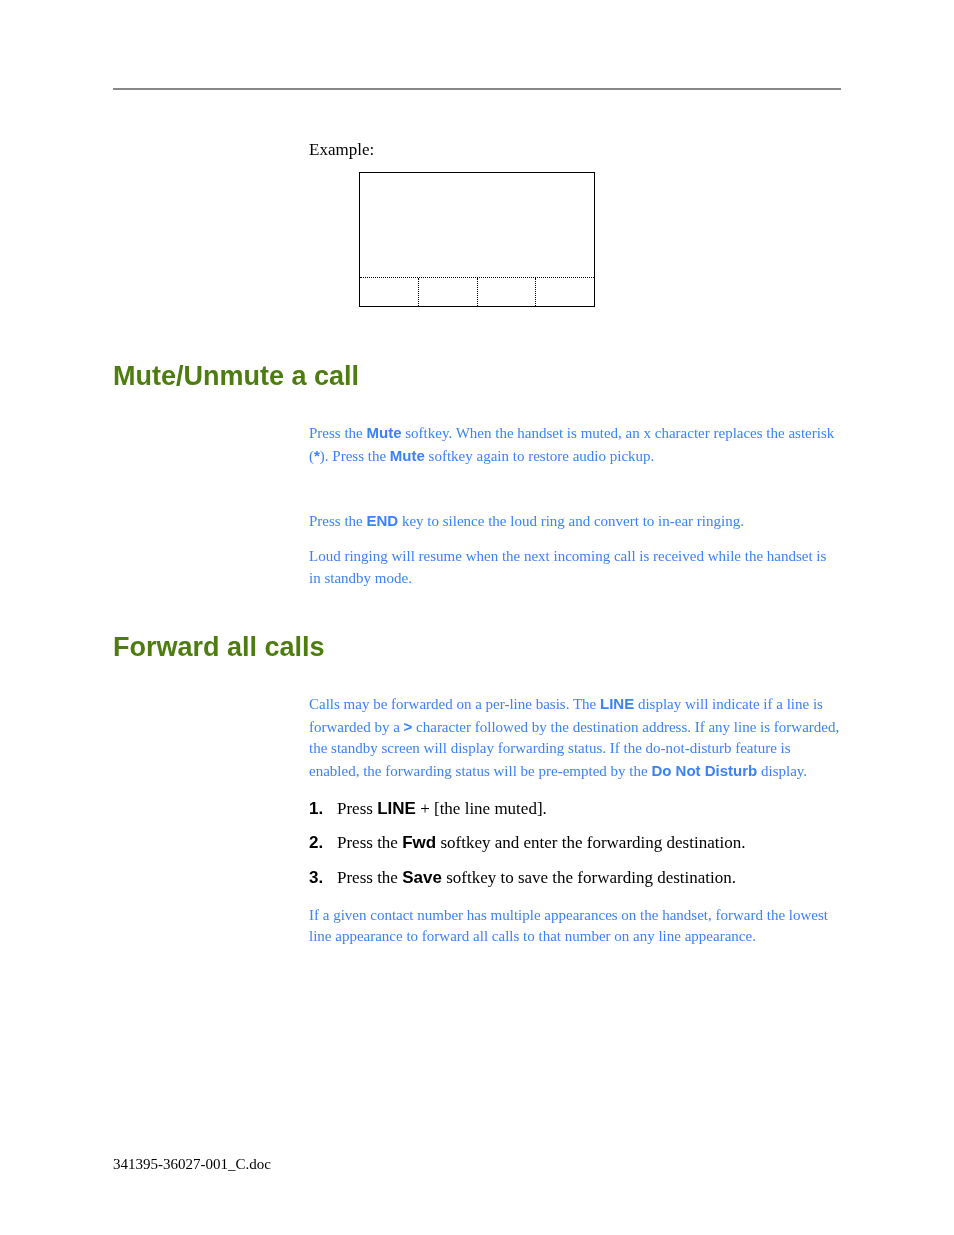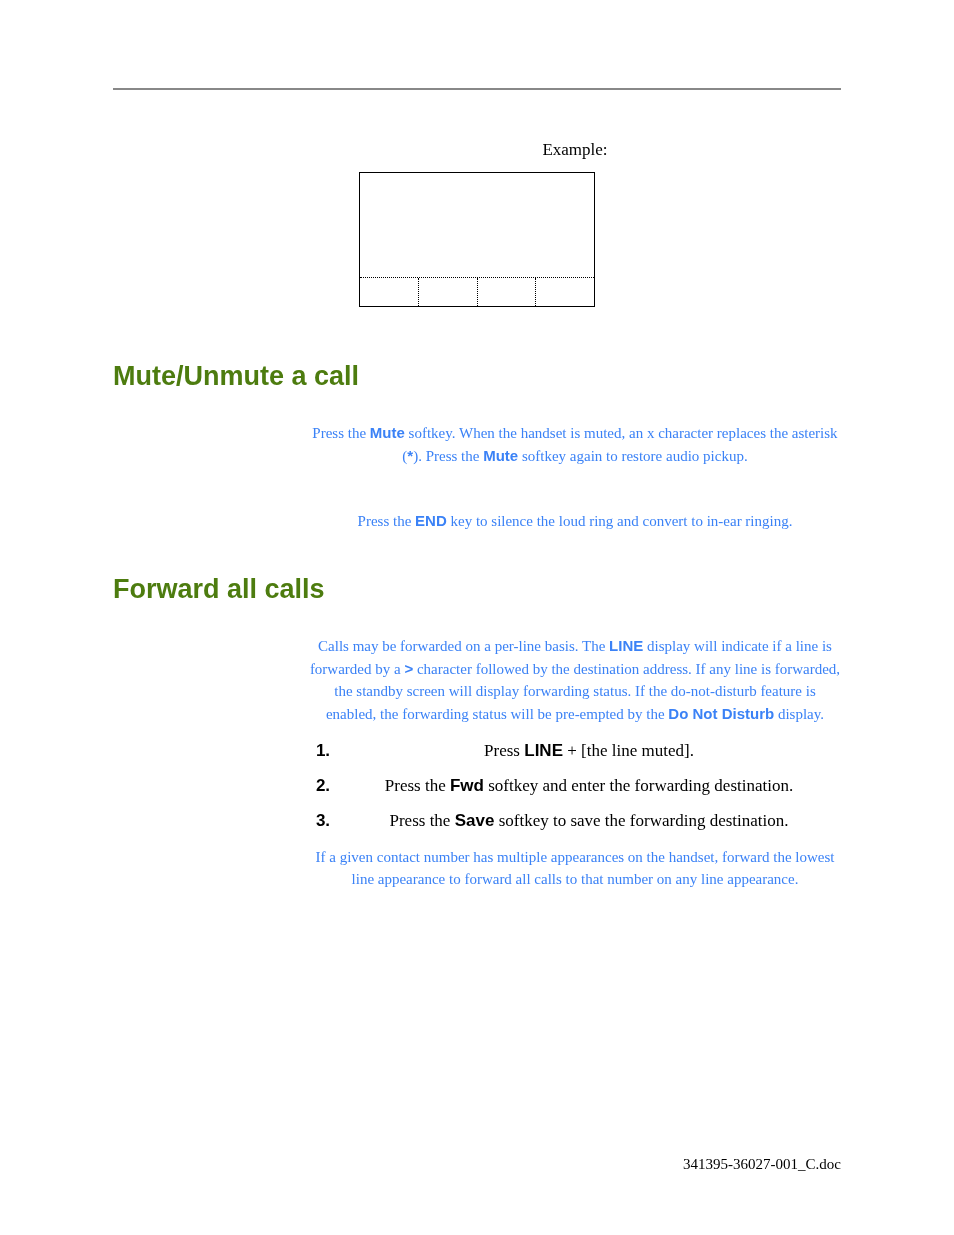--- a/index.html
+++ b/index.html
@@ -23,21 +23,20 @@
       font-family: Arial, Helvetica, sans-serif;
       margin-bottom: 6px;
     }
     .header-rule {
       border: none;
       border-top: 2px solid #888;
       margin-bottom: 50px;
     }
     .content-area {
       padding-left: 196px;
-      text-align: center;
     }
     .example-label {
       font-size: 17px;
       color: #000;
       margin-bottom: 12px;
     }
     .diagram {
       margin-left: 50px;
       margin-bottom: 54px;
     }
@@ -100,21 +99,21 @@
     }
     .list-text {
       flex: 1;
     }
     .footer {
       position: absolute;
       bottom: 62px;
       left: 113px;
       right: 113px;
       display: flex;
-      justify-content: flex-end;
+      justify-content: flex-start;
       font-size: 15px;
       color: #000;
     }
   </style>
 </head>
 <body>
 
 <div class="page">
   <hr class="header-rule">
 
@@ -140,20 +139,21 @@
         <span>Press the </span><span class="bold-sans">Mute</span><span> softkey. When the handset is muted, an x character replaces the asterisk (</span><span class="bold-sans">*</span><span>). Press the </span><span class="bold-sans">Mute</span><span> softkey again to restore audio pickup.</span>
       </p>
     </div>
   </div>
 
   <div class="section-block">
     <div class="content-area">
       <p class="body-para">
         <span>Press the </span><span class="bold-sans">END</span><span> key to silence the loud ring and convert to in-ear ringing.</span>
       </p>
+      <p class="body-para">Loud ringing will resume when the next incoming call is received while the handset is in standby mode.</p>
     </div>
   </div>
 
   <div class="section-block">
     <h2 class="section-heading">Forward all calls</h2>
     <div class="content-area">
       <p class="body-para">
         <span>Calls may be forwarded on a per-line basis. The </span><span class="bold-sans">LINE</span><span> display will indicate if a line is forwarded by a </span><span class="bold-sans">&gt;</span><span> character followed by the destination address. If any line is forwarded, the standby screen will display forwarding status. If the do-not-disturb feature is enabled, the forwarding status will be pre-empted by the </span><span class="bold-sans">Do Not Disturb</span><span> display.</span>
       </p>
       <ol class="ordered-list">

